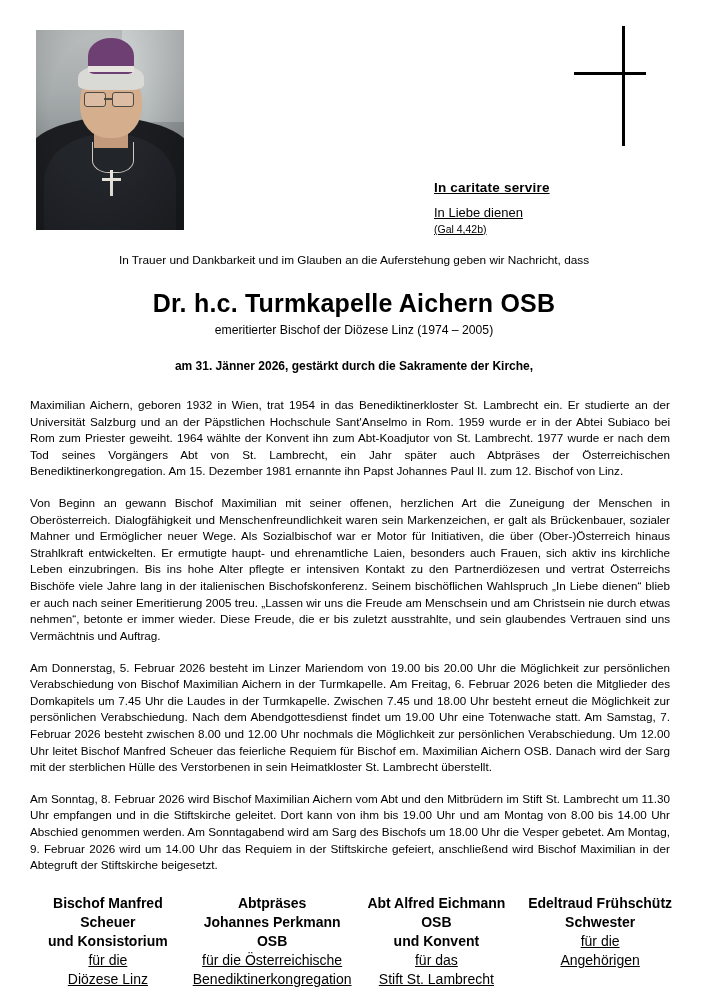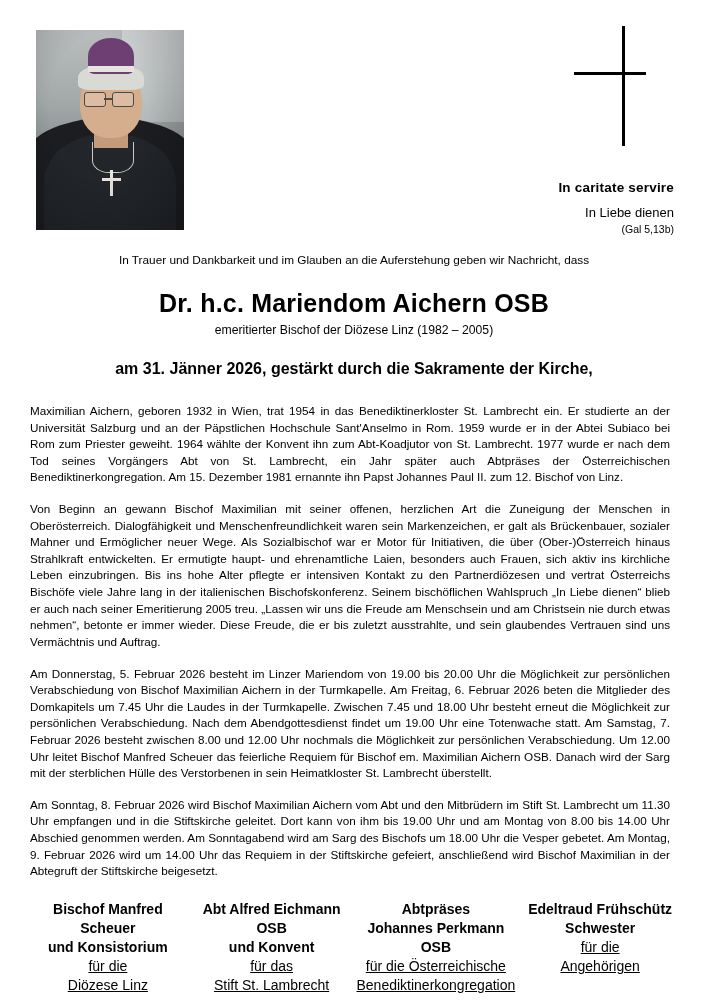--- a/index.html
+++ b/index.html
@@ -185,22 +185,23 @@
     width: 72px;
     height: 2.6px;
     background: #000;
   }
 
   
   .motto {
     position: absolute;
     right: 34px;
     top: 180px;
-    text-align: right;
+    text-align: left;
     width: 240px;
+    text-decoration: underline;
   }
   .motto .l1 {
     font-weight: bold;
     font-size: 13.5px;
     letter-spacing: 0.2px;
   }
   .motto .l2 {
     font-size: 13px;
     margin-top: 10px;
   }
@@ -222,21 +223,21 @@
     letter-spacing: 0.2px;
     margin-top: 22px;
   }
   .subname {
     text-align: center;
     font-size: 12.2px;
     margin-top: 5px;
   }
   .deathinfo {
     text-align: center;
-    font-size: 16px;
+    font-size: 12px;
     font-weight: bold;
     margin-top: 20px;
     line-height: 1.5;
   }
 
   
   .body {
     margin: 22px 30px 0 30px;
     width: 648px;
   }
@@ -298,58 +299,58 @@
     </div>
 
     <div class="cross">
       <div class="v"></div>
       <div class="h"></div>
     </div>
 
     <div class="motto">
       <div class="l1">In caritate servire</div>
       <div class="l2">In Liebe dienen</div>
-      <div class="l3">(Gal 5,13b)</div>
+      <div class="l3">(Gal 4,42b)</div>
     </div>
   </div>
 
   <div class="announce">In Trauer und Dankbarkeit und im Glauben an die Auferstehung geben wir Nachricht, dass</div>
 
-  <div class="name">Dr. h.c. Mariendom Aichern OSB</div>
-  <div class="subname">emeritierter Bischof der Diözese Linz (1982 – 2005)</div>
+  <div class="name">Dr. h.c. Turmkapelle Aichern OSB</div>
+  <div class="subname">emeritierter Bischof der Diözese Linz (1974 – 2005)</div>
 
   <div class="deathinfo">
     <div>am 31. Jänner 2026, gestärkt durch die Sakramente der Kirche,</div>
   </div>
 
   <div class="body">
     <p>Maximilian Aichern, geboren 1932 in Wien, trat 1954 in das Benediktinerkloster St. Lambrecht ein. Er studierte an der Universität Salzburg und an der Päpstlichen Hochschule Sant'Anselmo in Rom. 1959 wurde er in der Abtei Subiaco bei Rom zum Priester geweiht. 1964 wählte der Konvent ihn zum Abt-Koadjutor von St. Lambrecht. 1977 wurde er nach dem Tod seines Vorgängers Abt von St. Lambrecht, ein Jahr später auch Abtpräses der Österreichischen Benediktinerkongregation. Am 15. Dezember 1981 ernannte ihn Papst Johannes Paul II. zum 12. Bischof von Linz.</p>
     <p>Von Beginn an gewann Bischof Maximilian mit seiner offenen, herzlichen Art die Zuneigung der Menschen in Oberösterreich. Dialogfähigkeit und Menschenfreundlichkeit waren sein Markenzeichen, er galt als Brückenbauer, sozialer Mahner und Ermöglicher neuer Wege. Als Sozialbischof war er Motor für Initiativen, die über (Ober-)Österreich hinaus Strahlkraft entwickelten. Er ermutigte haupt- und ehrenamtliche Laien, besonders auch Frauen, sich aktiv ins kirchliche Leben einzubringen. Bis ins hohe Alter pflegte er intensiven Kontakt zu den Partnerdiözesen und vertrat Österreichs Bischöfe viele Jahre lang in der italienischen Bischofskonferenz. Seinem bischöflichen Wahlspruch „In Liebe dienen“ blieb er auch nach seiner Emeritierung 2005 treu. „Lassen wir uns die Freude am Menschsein und am Christsein nie durch etwas nehmen“, betonte er immer wieder. Diese Freude, die er bis zuletzt ausstrahlte, und sein glaubendes Vertrauen sind uns Vermächtnis und Auftrag.</p>
     <p>Am Donnerstag, 5. Februar 2026 besteht im Linzer Mariendom von 19.00 bis 20.00 Uhr die Möglichkeit zur persönlichen Verabschiedung von Bischof Maximilian Aichern in der Turmkapelle. Am Freitag, 6. Februar 2026 beten die Mitglieder des Domkapitels um 7.45 Uhr die Laudes in der Turmkapelle. Zwischen 7.45 und 18.00 Uhr besteht erneut die Möglichkeit zur persönlichen Verabschiedung. Nach dem Abendgottesdienst findet um 19.00 Uhr eine Totenwache statt. Am Samstag, 7. Februar 2026 besteht zwischen 8.00 und 12.00 Uhr nochmals die Möglichkeit zur persönlichen Verabschiedung. Um 12.00 Uhr leitet Bischof Manfred Scheuer das feierliche Requiem für Bischof em. Maximilian Aichern OSB. Danach wird der Sarg mit der sterblichen Hülle des Verstorbenen in sein Heimatkloster St. Lambrecht überstellt.</p>
     <p>Am Sonntag, 8. Februar 2026 wird Bischof Maximilian Aichern vom Abt und den Mitbrüdern im Stift St. Lambrecht um 11.30 Uhr empfangen und in die Stiftskirche geleitet. Dort kann von ihm bis 19.00 Uhr und am Montag von 8.00 bis 14.00 Uhr Abschied genommen werden. Am Sonntagabend wird am Sarg des Bischofs um 18.00 Uhr die Vesper gebetet. Am Montag, 9. Februar 2026 wird um 14.00 Uhr das Requiem in der Stiftskirche gefeiert, anschließend wird Bischof Maximilian in der Abtegruft der Stiftskirche beigesetzt.</p>
   </div>
 
   <div class="sigs">
     <div class="sig">
       <div class="bold">Bischof Manfred Scheuer</div>
       <div class="bold">und Konsistorium</div>
       <div class="reg">für die</div>
       <div class="reg">Diözese Linz</div>
     </div>
     <div class="sig">
+      <div class="bold">Abtpräses</div>
+      <div class="bold">Johannes Perkmann OSB</div>
+      <div class="reg">für die Österreichische</div>
+      <div class="reg">Benediktinerkongregation</div>
+    </div>
+    <div class="sig">
       <div class="bold">Abt Alfred Eichmann OSB</div>
       <div class="bold">und Konvent</div>
       <div class="reg">für das</div>
       <div class="reg">Stift St. Lambrecht</div>
-    </div>
-    <div class="sig">
-      <div class="bold">Abtpräses</div>
-      <div class="bold">Johannes Perkmann OSB</div>
-      <div class="reg">für die Österreichische</div>
-      <div class="reg">Benediktinerkongregation</div>
     </div>
     <div class="sig">
       <div class="bold">Edeltraud Frühschütz</div>
       <div class="bold">Schwester</div>
       <div class="reg">für die</div>
       <div class="reg">Angehörigen</div>
     </div>
   </div>
 
 </div>

